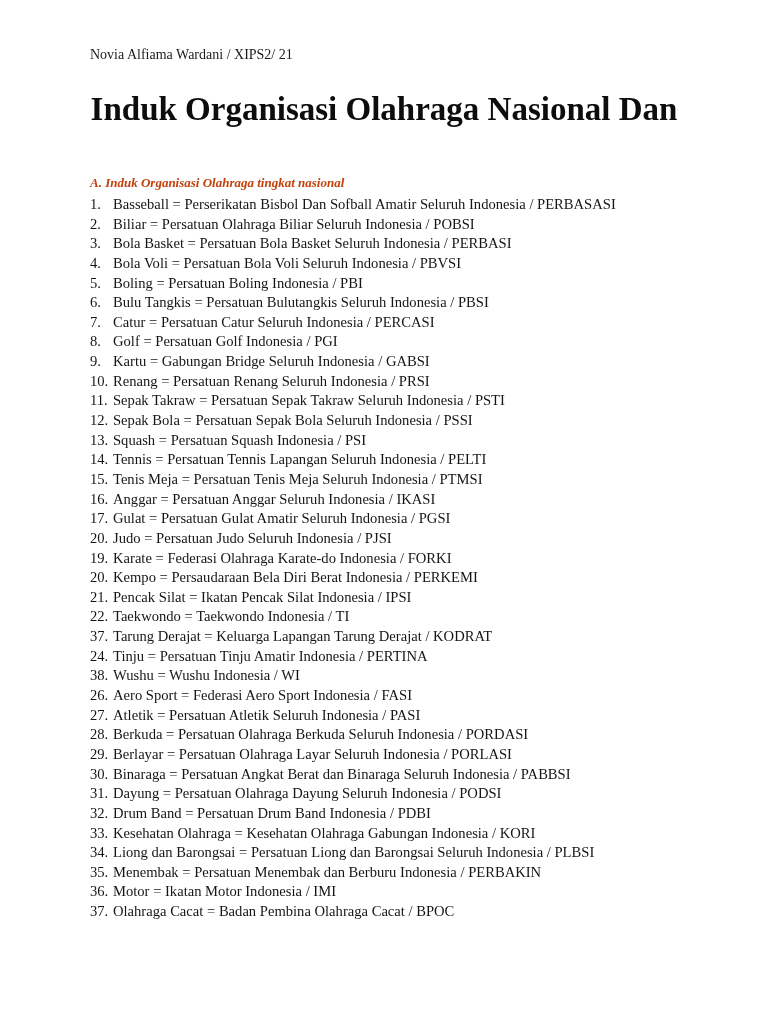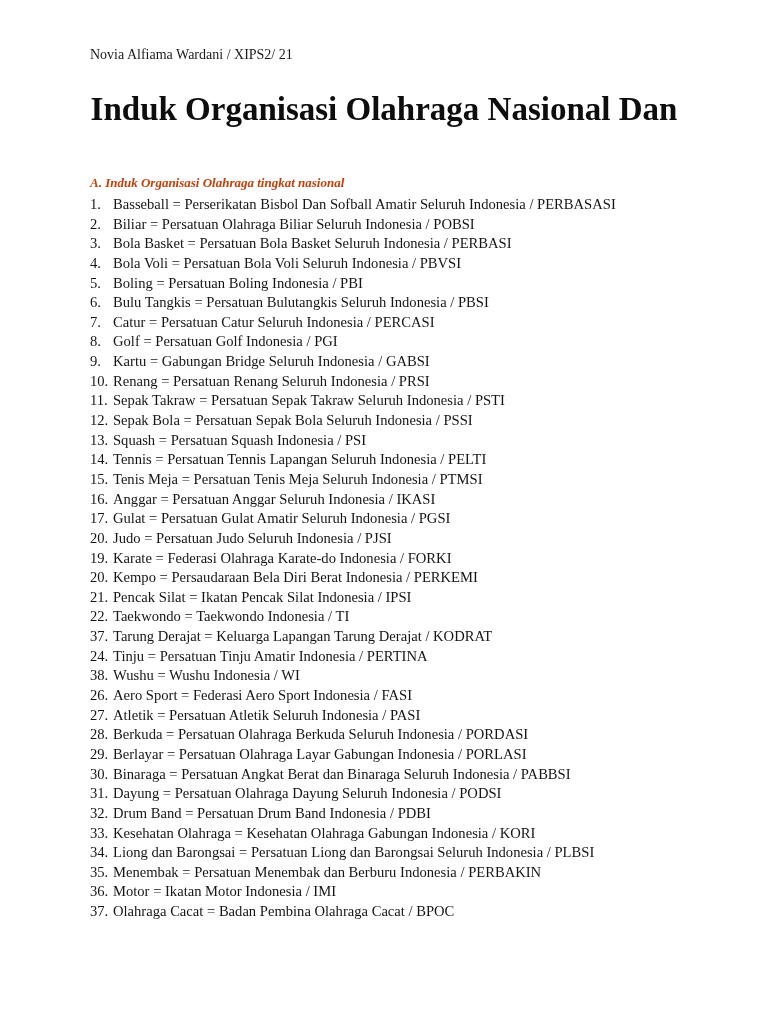--- a/index.html
+++ b/index.html
@@ -197,21 +197,21 @@
       <li class="entry">
     <span class="entry-num">27.</span>
     <span class="entry-text">Atletik = Persatuan Atletik Seluruh Indonesia / PASI</span>
   </li>
       <li class="entry">
     <span class="entry-num">28.</span>
     <span class="entry-text">Berkuda = Persatuan Olahraga Berkuda Seluruh Indonesia / PORDASI</span>
   </li>
       <li class="entry">
     <span class="entry-num">29.</span>
-    <span class="entry-text">Berlayar = Persatuan Olahraga Layar Gabungan Indonesia / PORLASI</span>
+    <span class="entry-text">Berlayar = Persatuan Olahraga Layar Seluruh Indonesia / PORLASI</span>
   </li>
       <li class="entry">
     <span class="entry-num">30.</span>
     <span class="entry-text">Binaraga = Persatuan Angkat Berat dan Binaraga Seluruh Indonesia / PABBSI</span>
   </li>
       <li class="entry">
     <span class="entry-num">31.</span>
     <span class="entry-text">Dayung = Persatuan Olahraga Dayung Seluruh Indonesia / PODSI</span>
   </li>
       <li class="entry">

